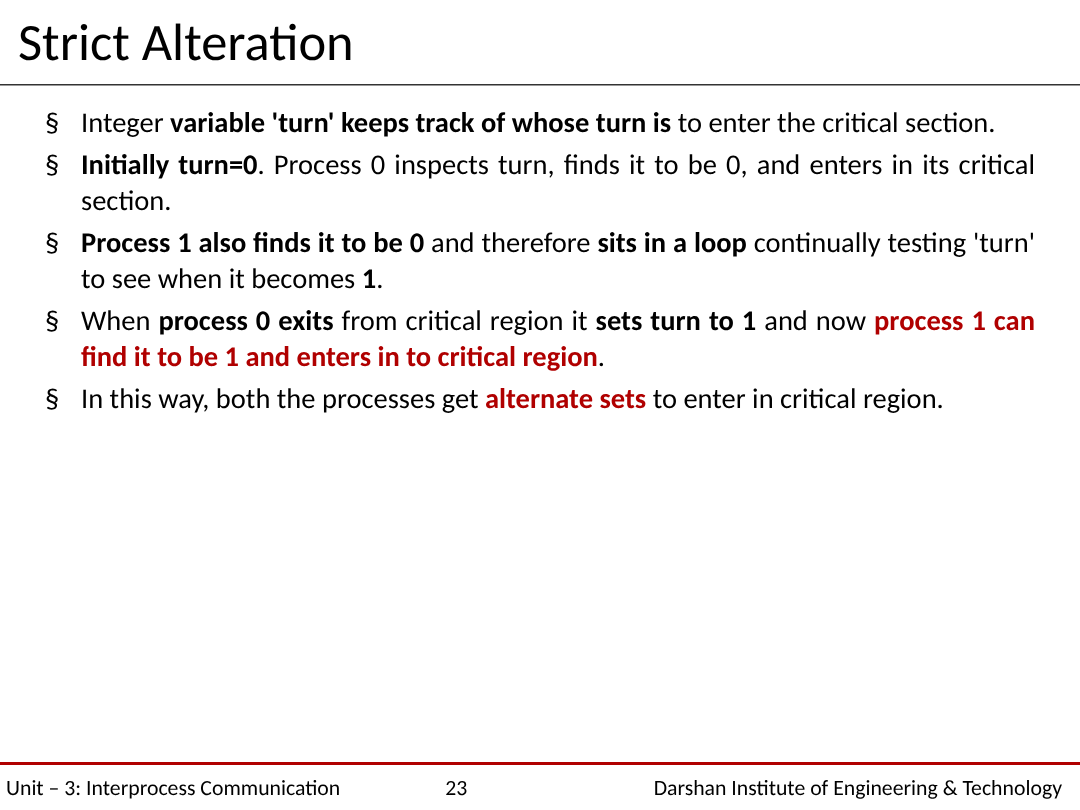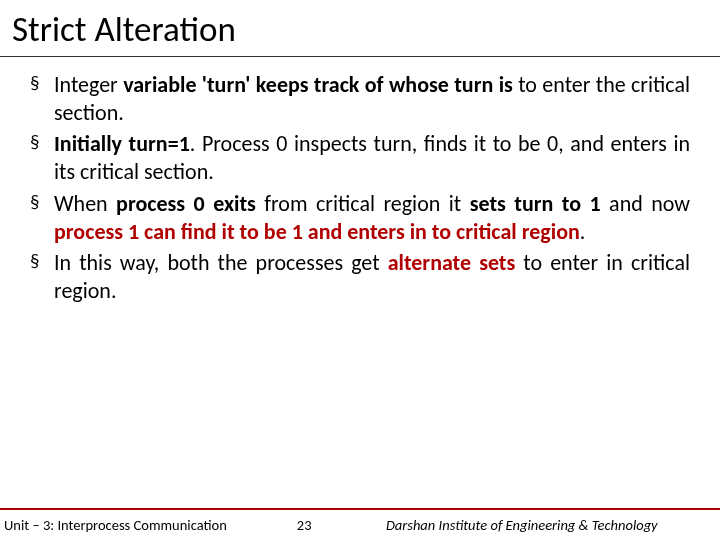--- a/index.html
+++ b/index.html
@@ -1,39 +1,40 @@
 <!DOCTYPE html>
 <html><head>
 <meta charset="utf-8">
 <style>
   * { margin: 0; padding: 0; box-sizing: border-box; }
   html, body { width: 720px; height: 540px; font-family: Calibri, Arial, sans-serif; background: #fff; overflow: hidden; }
   .slide { width: 720px; height: 540px; position: relative; display: flex; flex-direction: column; }
   .title { font-size: 35px; color: #000; padding: 8px 12px 6px 12px; border-bottom: 1px solid #333; font-weight: 400; }
   .content { flex: 1; padding: 14px 30px 0 30px; }
   ul.bullets { list-style: none; }
-  ul.bullets li { position: relative; padding-left: 24px; font-size: 22px; line-height: 1.26; margin-bottom: 4px; text-align: justify; color: #000; }
+  ul.bullets li { position: relative; padding-left: 24px; font-size: 19px; line-height: 1.26; margin-bottom: 4px; text-align: justify; color: #000; }
   ul.bullets li::before { content: "§"; position: absolute; left: 0; top: 0; font-size: 19px; color: #000; }
   .b { font-weight: 700; }
   .r { color: #b00000; }
   .footer { position: absolute; bottom: 0; left: 0; right: 0; height: 30px; display: flex; align-items: center; font-size: 14.5px; color: #000; }
   .footer .unit { padding-left: 4px; flex: 0 0 auto; }
   .footer .page { flex: 0 0 auto; padding: 0 24px 0 70px; text-align: center; }
-  .footer .inst { flex: 1; text-align: center; padding-right: 12px; font-style: italic; }
+  .footer .inst { flex: 1; text-align: right; padding-right: 12px; }
   .footer-line { position: absolute; bottom: 30px; left: 0; right: 0; border-top: 2px solid #b00000; }
 </style>
 </head>
 <body>
 
 <div class="slide">
   <div class="title">Strict Alteration</div>
   <div class="content">
     <ul class="bullets">
         <li><span>Integer </span><span class="b">variable 'turn' keeps track of whose turn is</span><span> to enter the critical section.</span></li>
-        <li><span class="b">Initially turn=1</span><span>. Process 0 inspects turn, finds it to be 0, and enters in its critical section.</span></li>
+        <li><span class="b">Initially turn=0</span><span>. Process 0 inspects turn, finds it to be 0, and enters in its critical section.</span></li>
+        <li><span class="b">Process 1 also finds it to be 0</span><span> and therefore </span><span class="b">sits in a loop</span><span> continually testing 'turn' to see when it becomes </span><span class="b">1</span><span>.</span></li>
         <li><span>When </span><span class="b">process 0 exits</span><span> from critical region it </span><span class="b">sets turn to 1</span><span> and now </span><span class="b r">process 1 can find it to be 1 and enters in to critical region</span><span>.</span></li>
         <li><span>In this way, both the processes get </span><span class="b r">alternate sets</span><span> to enter in critical region.</span></li>
       </ul>
   </div>
   <div class="footer-line"></div>
   <div class="footer">
     <div class="unit">Unit – 3: Interprocess Communication</div>
     <div class="page">23</div>
     <div class="inst">Darshan Institute of Engineering &amp; Technology</div>
   </div>

